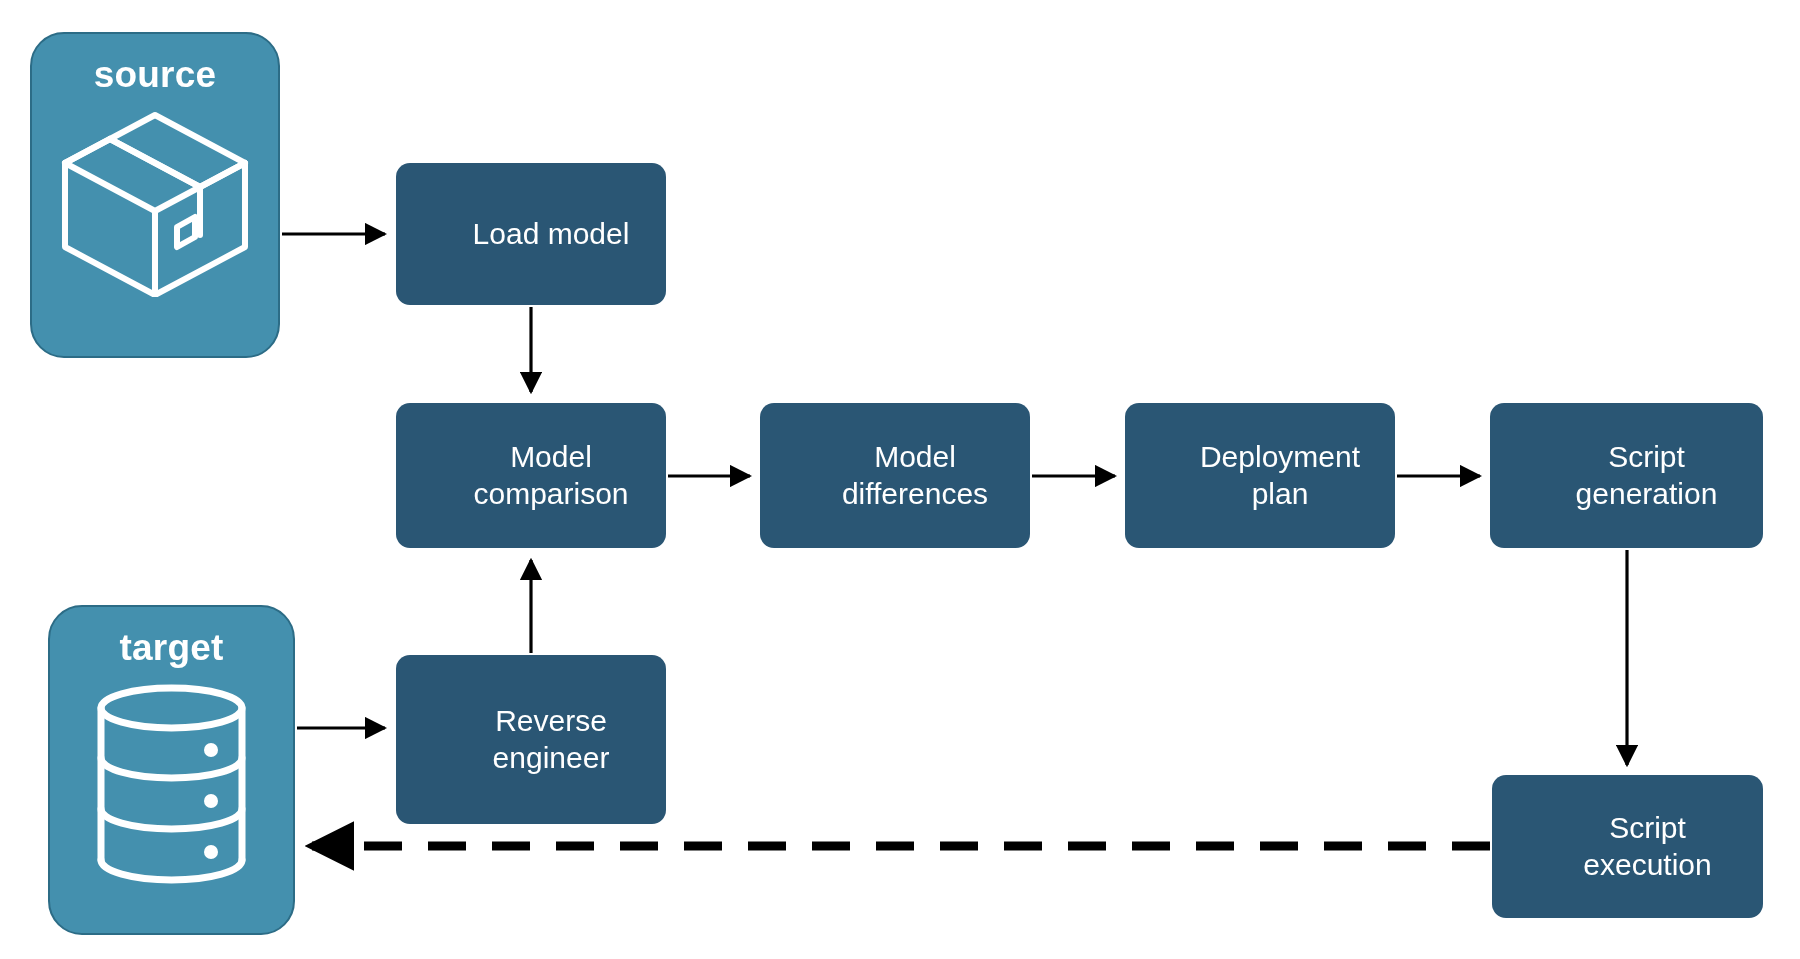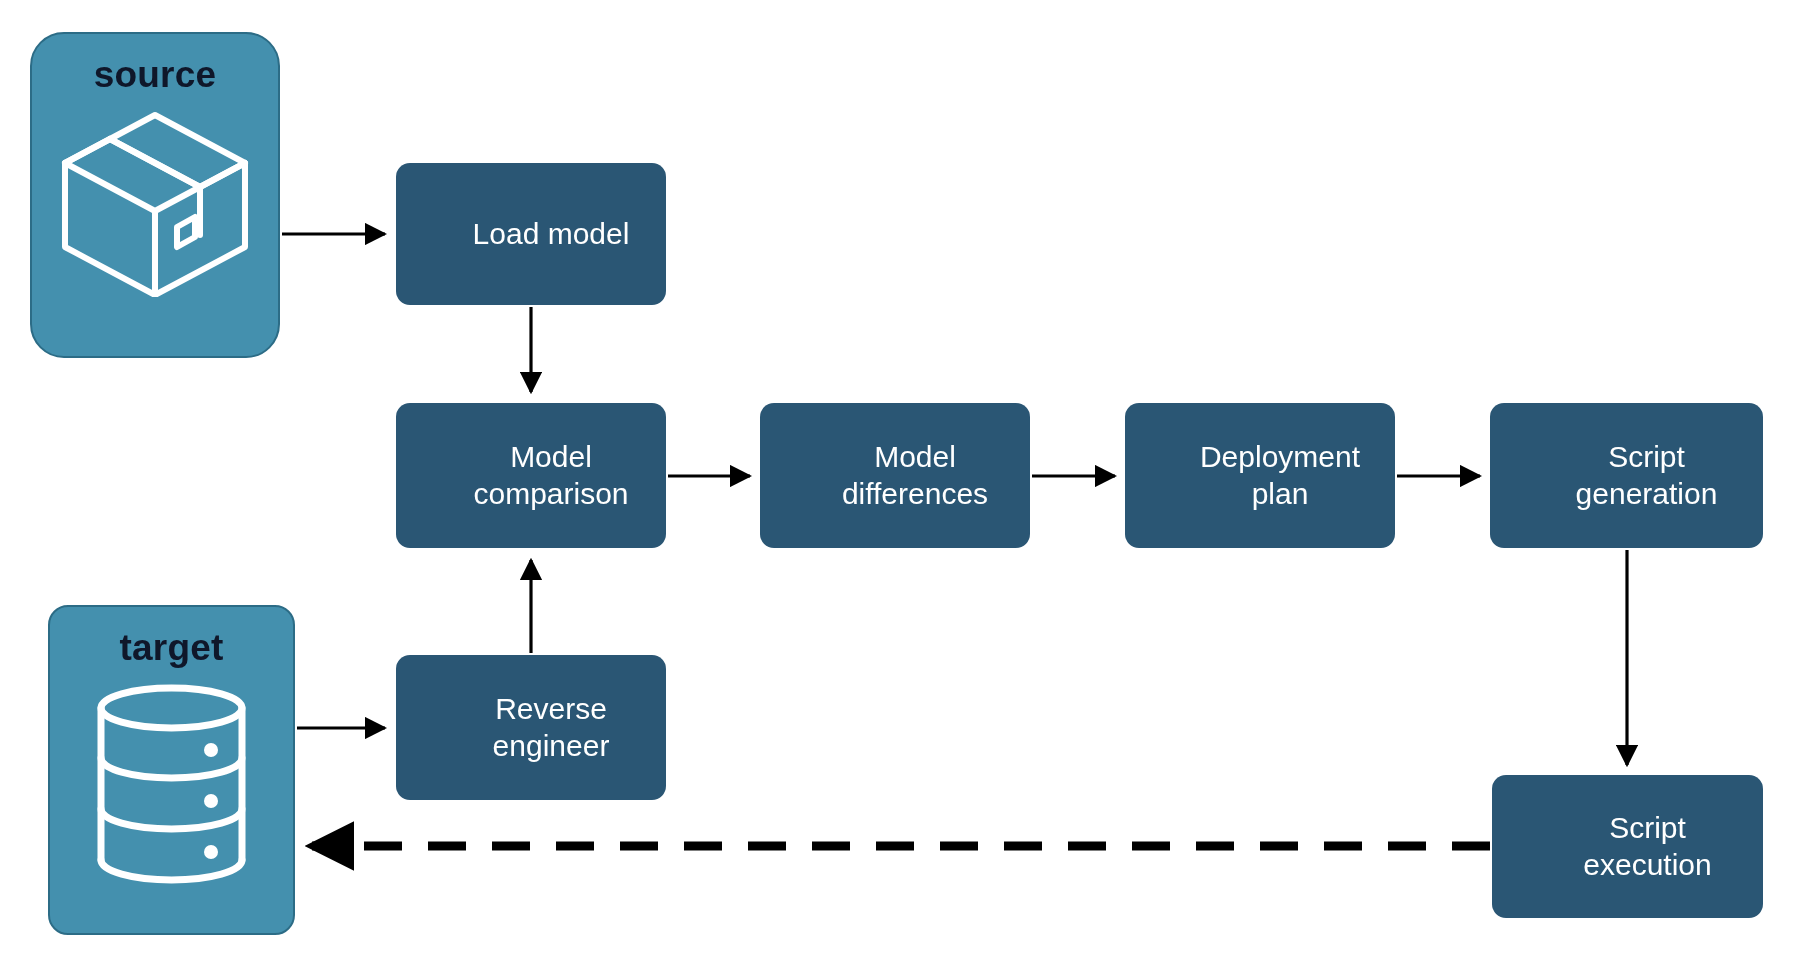--- a/index.html
+++ b/index.html
@@ -22,21 +22,21 @@
     position: absolute;
     background: #4490ae;
     border: 2px solid #2c6c86;
     border-radius: 34px;
     box-sizing: border-box;
     display: flex;
     flex-direction: column;
     align-items: center;
   }
   .endpoint-label {
-    color: #0f172a;
+    color: #ffffff;
     font-weight: bold;
     font-size: 37px;
     letter-spacing: 0.2px;
     line-height: 1;
     white-space: nowrap;
   }
   .endpoint-icon {
     display: block;
   }
   
@@ -120,21 +120,21 @@
           <path d="M 145 80 L 145 128"></path>
         </g>
 
         <g fill="none" stroke="#ffffff" stroke-width="6" stroke-linejoin="round">
           <path d="M 122 120 L 140 110 L 140 130 L 122 140 Z"></path>
         </g>
       </svg>
     </span>
   </div>
 
-  <div class="endpoint" style="left:48px; top:605px; width:247px; height:330px;border-radius:20px;">
+  <div class="endpoint" style="left:48px; top:605px; width:247px; height:330px;">
     <div class="endpoint-label" style="margin-top:22px;">target</div>
     <span class="endpoint-icon" style="margin-top:18px;">
       <svg width="165" height="200" viewBox="0 0 165 200" xmlns="http://www.w3.org/2000/svg">
         <g fill="none" stroke="#ffffff" stroke-width="7" stroke-linecap="round">
 
           <path d="M 12 24 L 12 176"></path>
           <path d="M 153 24 L 153 176"></path>
 
           <ellipse cx="82.5" cy="24" rx="70.5" ry="20"></ellipse>
 
@@ -167,21 +167,21 @@
   <div class="node" style="left:1125px; top:403px; width:270px; height:145px;">
     <span class="node-label">Deployment
 plan</span>
   </div>
 
   <div class="node" style="left:1490px; top:403px; width:273px; height:145px;">
     <span class="node-label">Script
 generation</span>
   </div>
 
-  <div class="node" style="left:396px; top:655px; width:270px; height:145px;align-items:center;">
+  <div class="node" style="left:396px; top:655px; width:270px; height:169px;align-items:center;">
     <span class="node-label">Reverse
 engineer</span>
   </div>
 
   <div class="node" style="left:1492px; top:775px; width:271px; height:143px;">
     <span class="node-label">Script
 execution</span>
   </div>
 
 </div>

